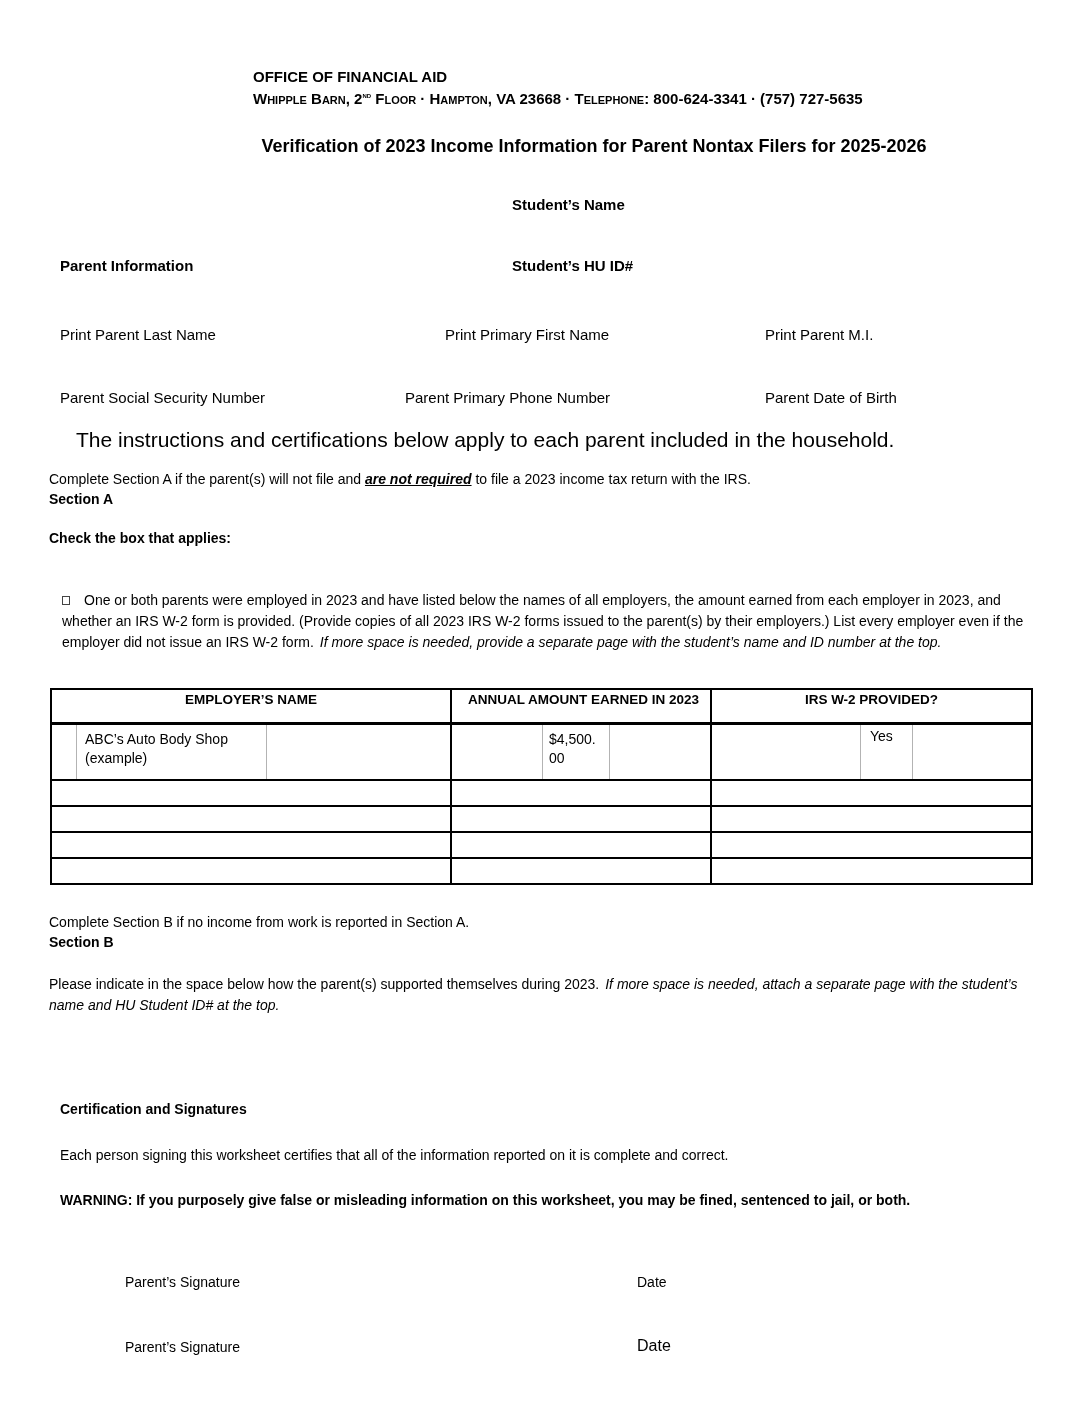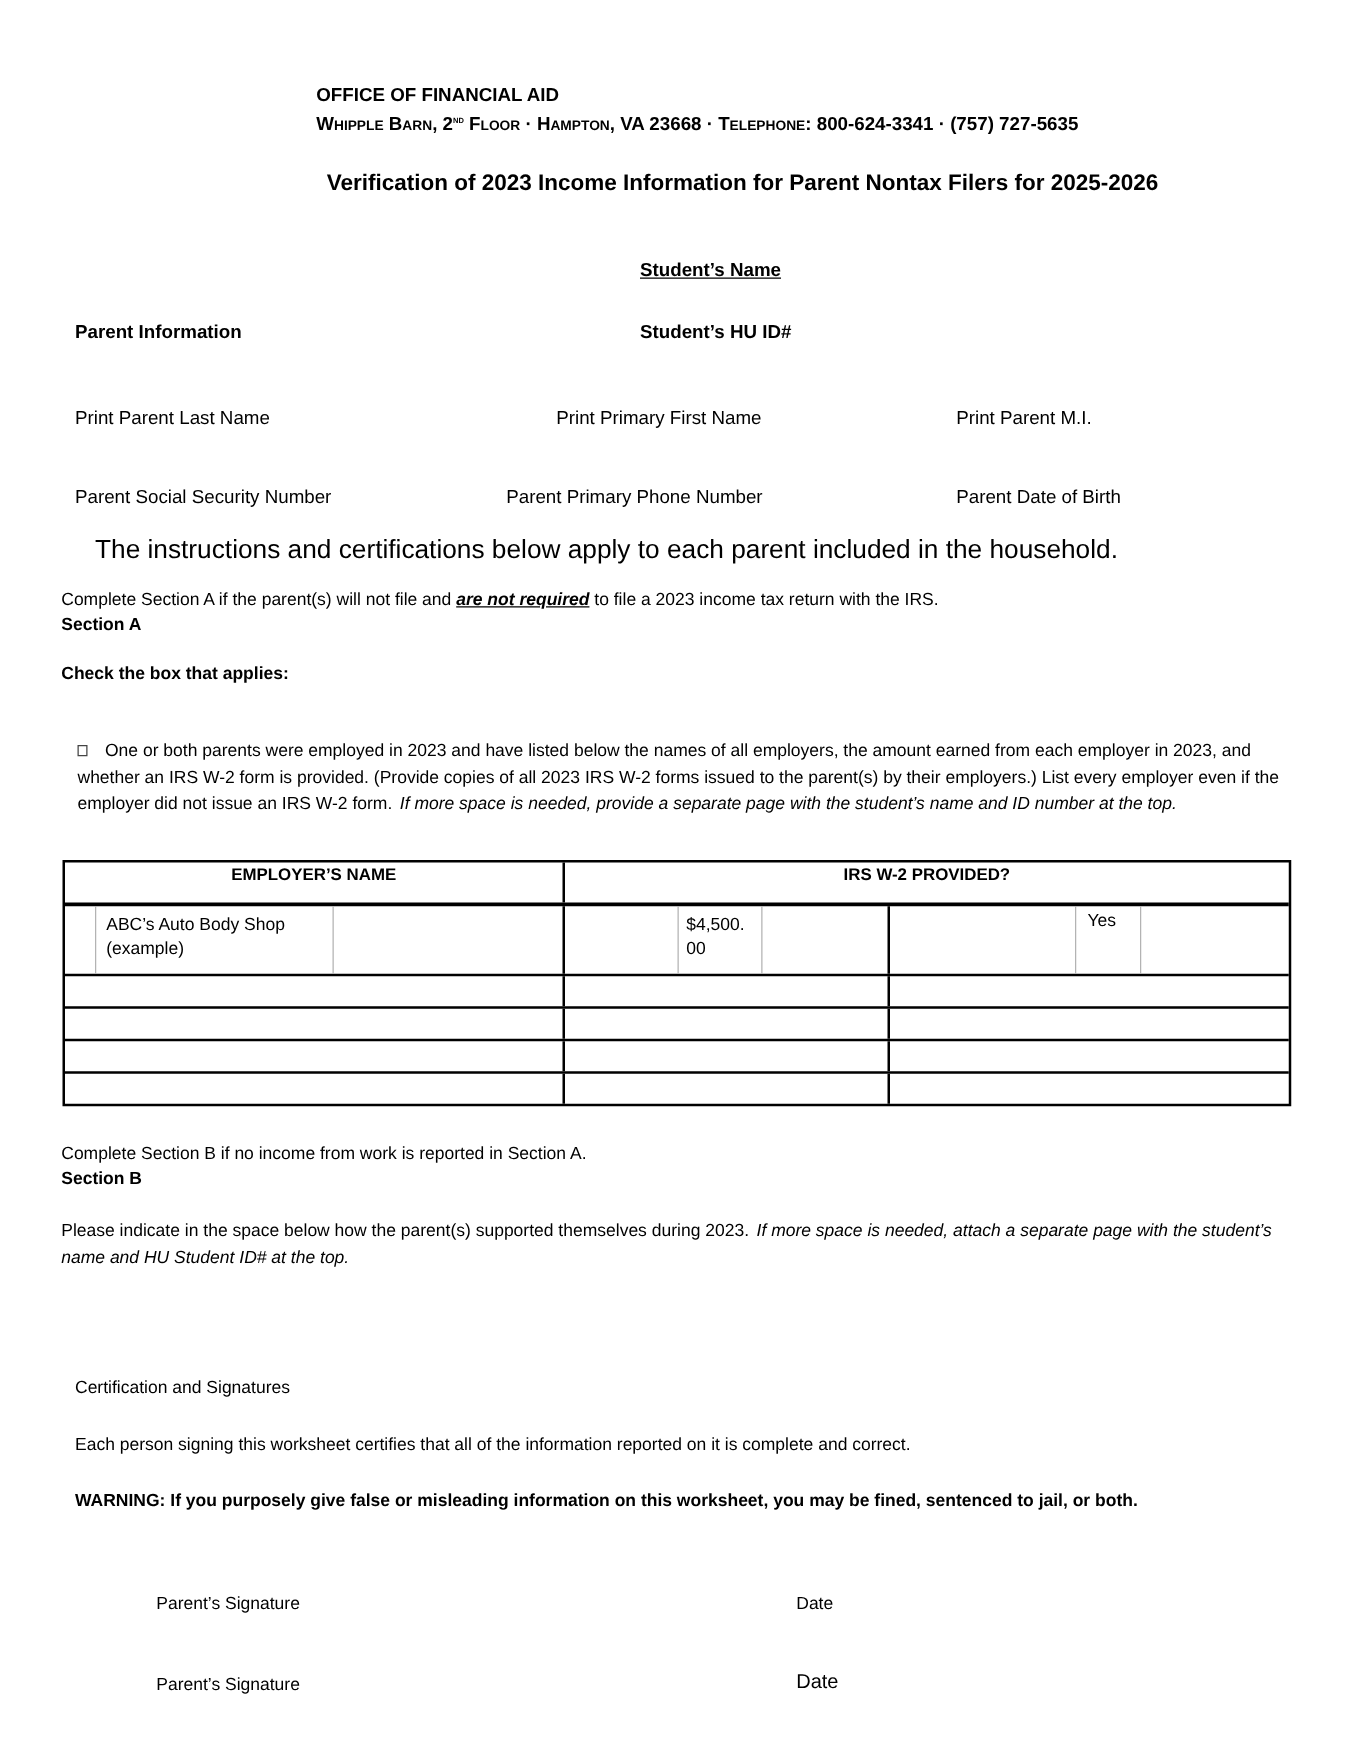--- a/index.html
+++ b/index.html
@@ -17,21 +17,21 @@
   .abs { position: absolute; }
   .it { font-style: italic; }
 
   
   #office-name   { left: 253px; top: 68px;  font-size: 15px; font-weight: bold; }
   #office-addr   { left: 253px; top: 90px;  font-size: 15px; font-weight: bold; font-variant: small-caps; }
   #office-addr .sup { font-size: 9px; vertical-align: super; font-variant: small-caps; margin-top: 20px; }
   #form-title    { left: 100px; top: 136px; width: 988px; text-align: center; font-size: 18px; font-weight: bold; }
 
   
-  #students-name     { left: 512px; top: 208px; font-size: 15px; font-weight: bold; text-decoration: underline; }
+  #students-name     { left: 512px; top: 196px; font-size: 15px; font-weight: bold; }
   #parent-info-label { left: 60px;  top: 257px; font-size: 15px; font-weight: bold; }
   #hu-id-label       { left: 512px; top: 257px; font-size: 15px; font-weight: bold; }
 
   .plabel { font-size: 15px; }
   #lbl-last  { left: 60px;  top: 326px; }
   #lbl-first { left: 445px; top: 326px; }
   #lbl-mi    { left: 765px; top: 326px; }
   #lbl-ssn   { left: 60px;  top: 389px; }
   #lbl-phone { left: 405px; top: 389px; }
   #lbl-dob   { left: 765px; top: 389px; }
@@ -88,21 +88,21 @@
   #ex-w2       { margin-left: 148px; width: 53px; word-break: break-all; padding: 3px 9px; line-height: 17px; }
   .empty-row { height: 26px; }
 
   
   #sb-intro   { left: 49px; top: 912px; }
   #sb-heading { left: 49px; top: 932px; font-weight: bold; }
   #sb-prompt  { left: 49px; top: 974px; width: 985px; line-height: 21px; }
   #sb-prompt .it { margin-left: 6px; }
 
   
-  #cert-heading   { left: 60px; top: 1099px; font-weight: normal; }
+  #cert-heading   { left: 60px; top: 1099px; font-weight: bold; }
   #cert-statement { left: 60px; top: 1145px; }
   #cert-warning   { left: 60px; top: 1184px; width: 874px; font-weight: bold; line-height: 32px; }
 
   
   .sig-label { font-size: 14px; }
   #sig1-label  { left: 125px; top: 1274px; }
   #sig1-date   { left: 637px; top: 1274px; }
   #sig2-label  { left: 125px; top: 1339px; }
   #sig2-date   { left: 637px; top: 1337px; font-size: 16px; }
 </style>
@@ -136,20 +136,21 @@
   <div id="sa-check-label" class="abs body14">Check the box that applies:</div>
 
 
   <div id="sa-option2" class="abs body14">
     <span class="checkbox"></span><span>One or both parents were employed in 2023 and have listed below the names of all employers, the amount earned from each employer in 2023, and whether an IRS W-2 form is provided. (Provide copies of all 2023 IRS W-2 forms issued to the parent(s) by their employers.) List every employer even if the employer did not issue an IRS W-2 form.</span><span class="it">If more space is needed, provide a separate page with the student’s name and ID number at the top.</span>
   </div>
 
   <div id="employer-table">
     <div class="tbl-row hdr">
       <div class="cell c1">EMPLOYER’S NAME</div>
+      <div class="cell c2">ANNUAL AMOUNT EARNED IN 2023</div>
       <div class="cell c3">IRS W-2 PROVIDED?</div>
     </div>
     <div class="tbl-row example">
       <div class="cell c1">
         <div id="ex-employer" class="inner-box">ABC’s Auto Body Shop (example)</div>
       </div>
       <div class="cell c2">
         <div id="ex-amount" class="inner-box">$4,500.00</div>
       </div>
       <div class="cell c3">

